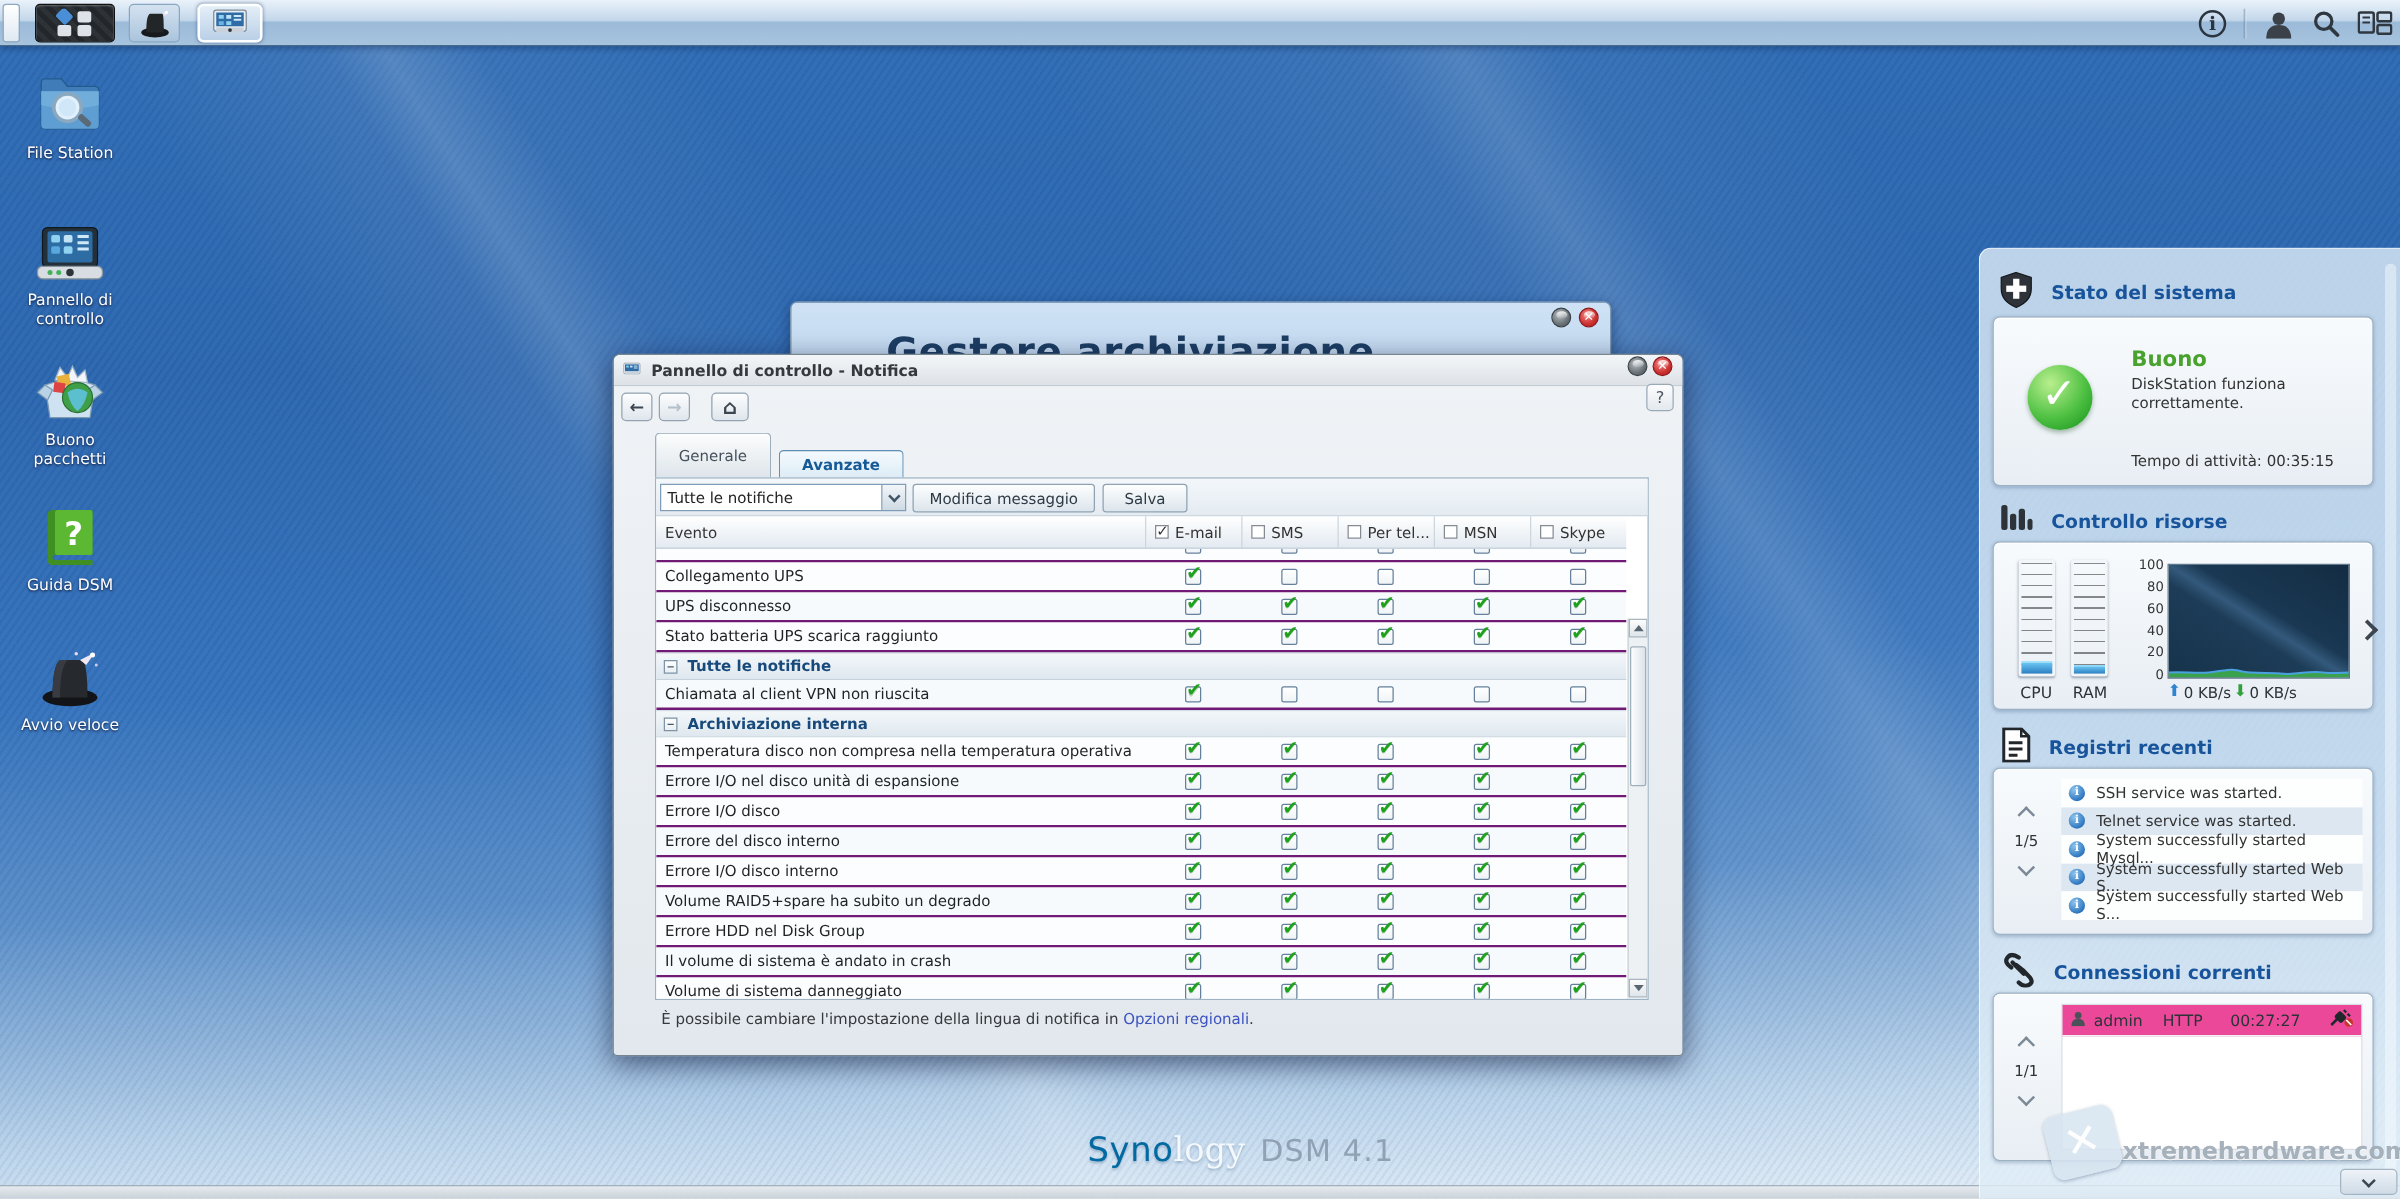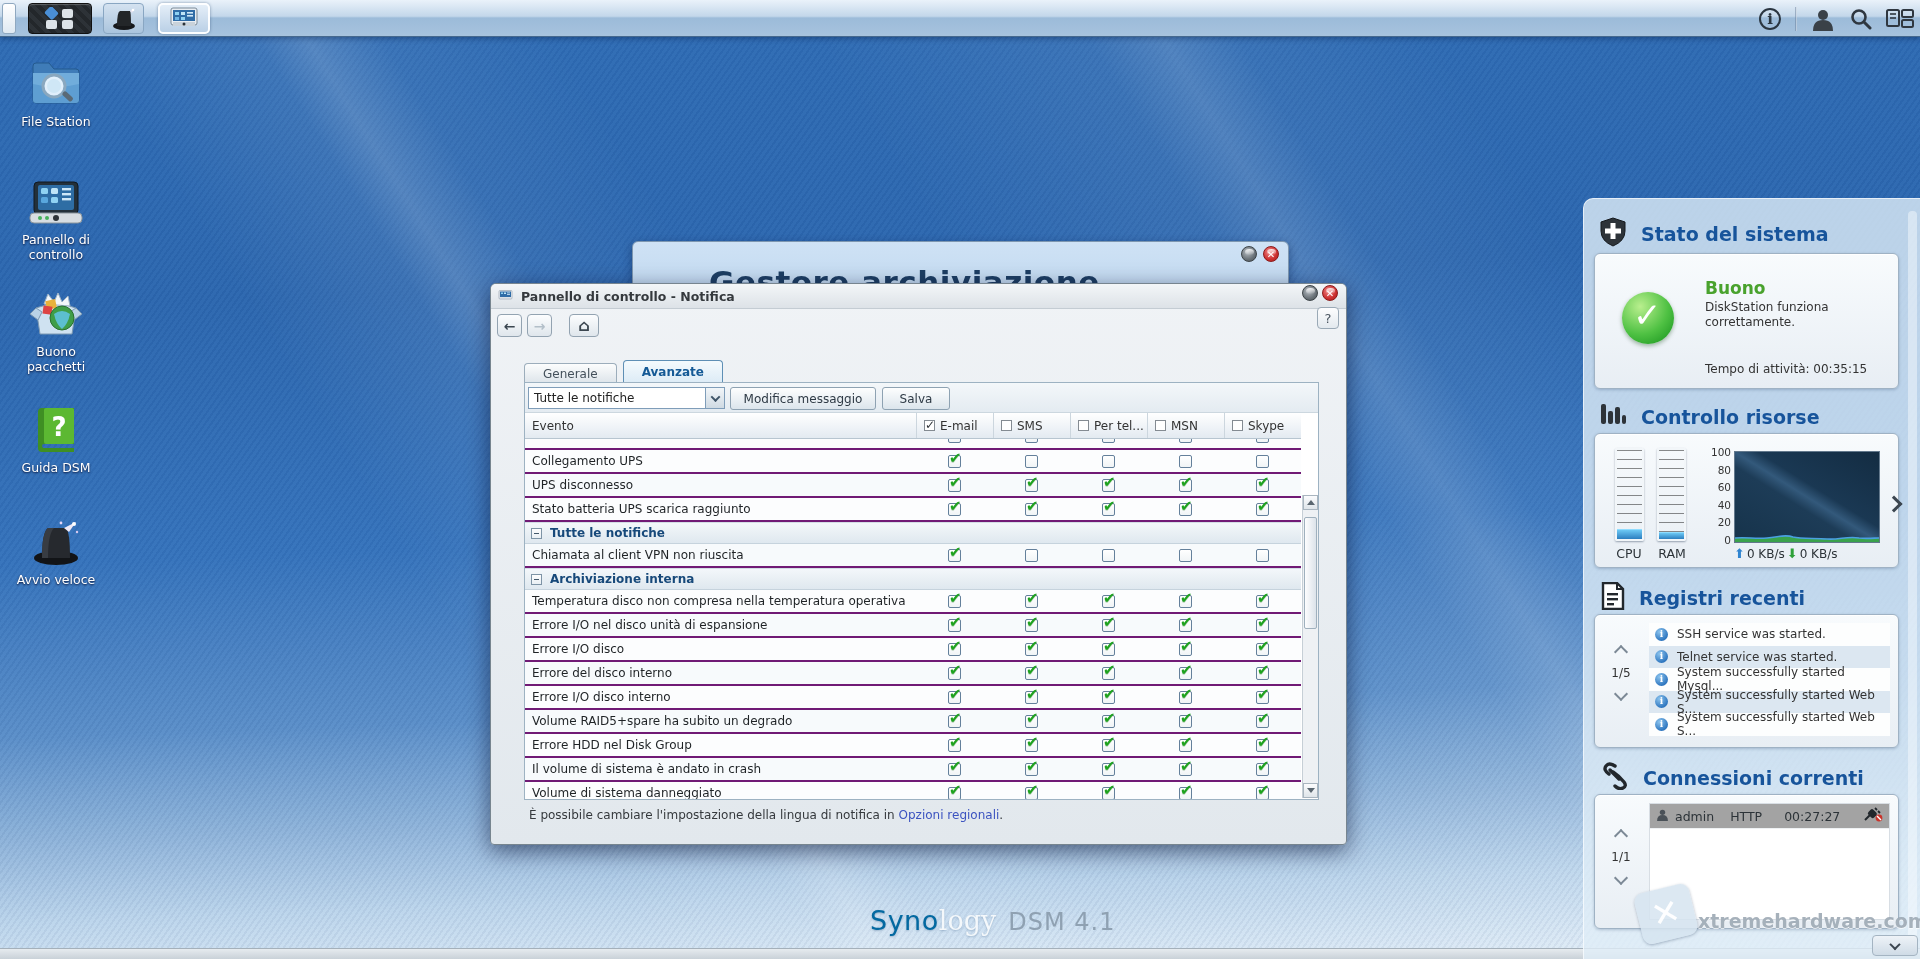--- a/index.html
+++ b/index.html
@@ -68,21 +68,21 @@
     background:linear-gradient(#fcfdfe,#dfe6ec); display:flex; align-items:center; justify-content:center;
     font-size:14px; font-weight:bold; color:#3b4650; }
   .navbtn.disabled { color:#b3bfc9; }
   .navbtn.back { margin-left:6px; }
   .navbtn.fwd { margin-left:5px; }
   .navbtn.home { margin-left:17px; width:30px; font-size:16px; }
   .helpbtn { position:absolute; right:7px; top:23px; width:22px; height:22px; border-radius:4px; border:1px solid #9aa9b6;
     background:linear-gradient(#fdfdfe,#e3e9ee); font-size:13px; color:#4a5560; display:flex; align-items:center; justify-content:center; }
 
   .tabs { position:absolute; left:33px; top:76px; display:flex; align-items:flex-end; height:23px; }
-  .tab { height:20px; padding:0 18px; display:flex; align-items:center; font-size:12px; color:#44505b;
+  .tab { height:37px; padding:0 18px; display:flex; align-items:center; font-size:12px; color:#44505b;
     background:linear-gradient(#fcfdfd,#dde4ea); border:1px solid #9cadbb; border-bottom:none; border-radius:4px 4px 0 0; margin-right:6px; }
   .tab.active { height:23px; font-weight:bold; color:#155a96; background:linear-gradient(#f4fafd,#dcebf6);
     border-color:#5e8fb5; }
   .tabline { position:absolute; left:33px; top:98px; width:795px; height:2px; background:#5e8fb5; }
 
   .tpanel { position:absolute; left:33px; top:98px; width:795px; height:418px; background:#ffffff;
     border:1px solid #9db2c2; display:flex; flex-direction:column; }
   .ttoolbar { height:30px; background:linear-gradient(#f3f7fa,#e4ebf1); border-bottom:1px solid #ccd7df;
     display:flex; align-items:center; position:relative; }
   .dropdown { position:absolute; left:3px; top:4px; width:197px; height:22px; background:#fff; border:1px solid #7f9db9;
@@ -130,21 +130,21 @@
 
   .win-footer { position:absolute; left:38px; top:524px; font-size:12px; color:#35393d; }
   .win-footer a { color:#3c53c0; text-decoration:none; }
 
   
   .wpanel { position:absolute; left:1583px; top:198px; width:337px; height:761px; z-index:3;
     background:rgba(224,237,248,0.80); border-radius:10px 0 0 0;
     border-left:1px solid rgba(255,255,255,0.65); border-top:1px solid rgba(255,255,255,0.65); }
   .wp-scroll { position:absolute; right:3px; top:12px; bottom:12px; width:9px; border-radius:4px; background:rgba(250,253,255,0.45); }
   .whead { position:absolute; display:flex; align-items:center; gap:14px; }
-  .whead .wtitle { font-size:19px; font-weight:bold; color:#17549b; }
+  .whead .wtitle { font-size:15px; font-weight:bold; color:#17549b; }
   .wbox { position:absolute; left:10px; width:305px; border:1px solid #9fb2c4; border-radius:6px;
     background:linear-gradient(#f8fbfd,#e8eef4); box-shadow:inset 0 1px 0 #fff, 0 1px 3px rgba(30,60,100,0.25); }
 
   .status-circle { position:absolute; left:27px; top:38px; width:52px; height:52px; border-radius:50%;
     background:radial-gradient(circle at 35% 28%, #b9ef8e, #4fc143 55%, #1f9a23 90%); box-shadow:0 2px 4px rgba(0,60,0,0.35); }
   .status-circle::after { content:"✓"; position:absolute; left:11px; top:3px; font-size:34px; font-weight:bold; color:#fff; }
   .status-word { position:absolute; left:110px; top:24px; font-size:17px; font-weight:bold; color:#49a22d; }
   .status-desc { position:absolute; left:110px; top:46px; font-size:12px; color:#333; line-height:15px; }
   .status-uptime { position:absolute; left:110px; top:108px; font-size:12px; color:#333; }
 
@@ -167,21 +167,21 @@
   .pager .pg-num { font-size:12px; margin:9px 0; color:#333; }
 
   .log-rows { position:absolute; left:54px; top:8px; right:8px; }
   .log-row { height:22.5px; display:flex; align-items:center; gap:9px; padding-left:6px; font-size:12px; color:#333; background:#fdfefe; }
   .log-row.alt { background:#dce7f1; }
   .info-dot { width:13px; height:13px; border-radius:50%; flex:none;
     background:radial-gradient(circle at 35% 30%, #8cc4ee, #2f77c0 70%, #1d5a9c); color:#fff; font-size:9px; font-weight:bold;
     font-family:"DejaVu Serif","Liberation Serif",serif; text-align:center; line-height:13px; }
 
   .conn-list { position:absolute; left:54px; top:8px; right:8px; bottom:8px; background:#ffffff; border:1px solid #d8dee4; }
-  .conn-row { height:25px; display:flex; align-items:center; font-size:12.5px; color:#2c3338; background:#a3a3a3; border-bottom:1px solid #eef1f3; padding:0 6px; }
+  .conn-row { height:25px; display:flex; align-items:center; font-size:12.5px; color:#2c3338; background:#ec4899; border-bottom:1px solid #eef1f3; padding:0 6px; }
   .conn-user { margin-left:6px; } .conn-proto { margin-left:16px; } .conn-time { margin-left:22px; }
   .conn-disc { margin-left:auto; }
 
   .collapse-tab { position:absolute; left:1872px; top:935px; width:46px; height:21px; z-index:7;
     background:linear-gradient(#eef3f8,#cfdbe6); border:1px solid #a4b4c2; border-radius:4px;
     display:flex; align-items:center; justify-content:center; }
   .collapse-tab .chev { width:8px; height:8px; border-right:2.5px solid #3c4650; border-bottom:2.5px solid #3c4650; transform:rotate(45deg) translate(-1px,-1px); }
 
   
   .watermark { position:absolute; left:1638px; top:880px; z-index:6; pointer-events:none; }

